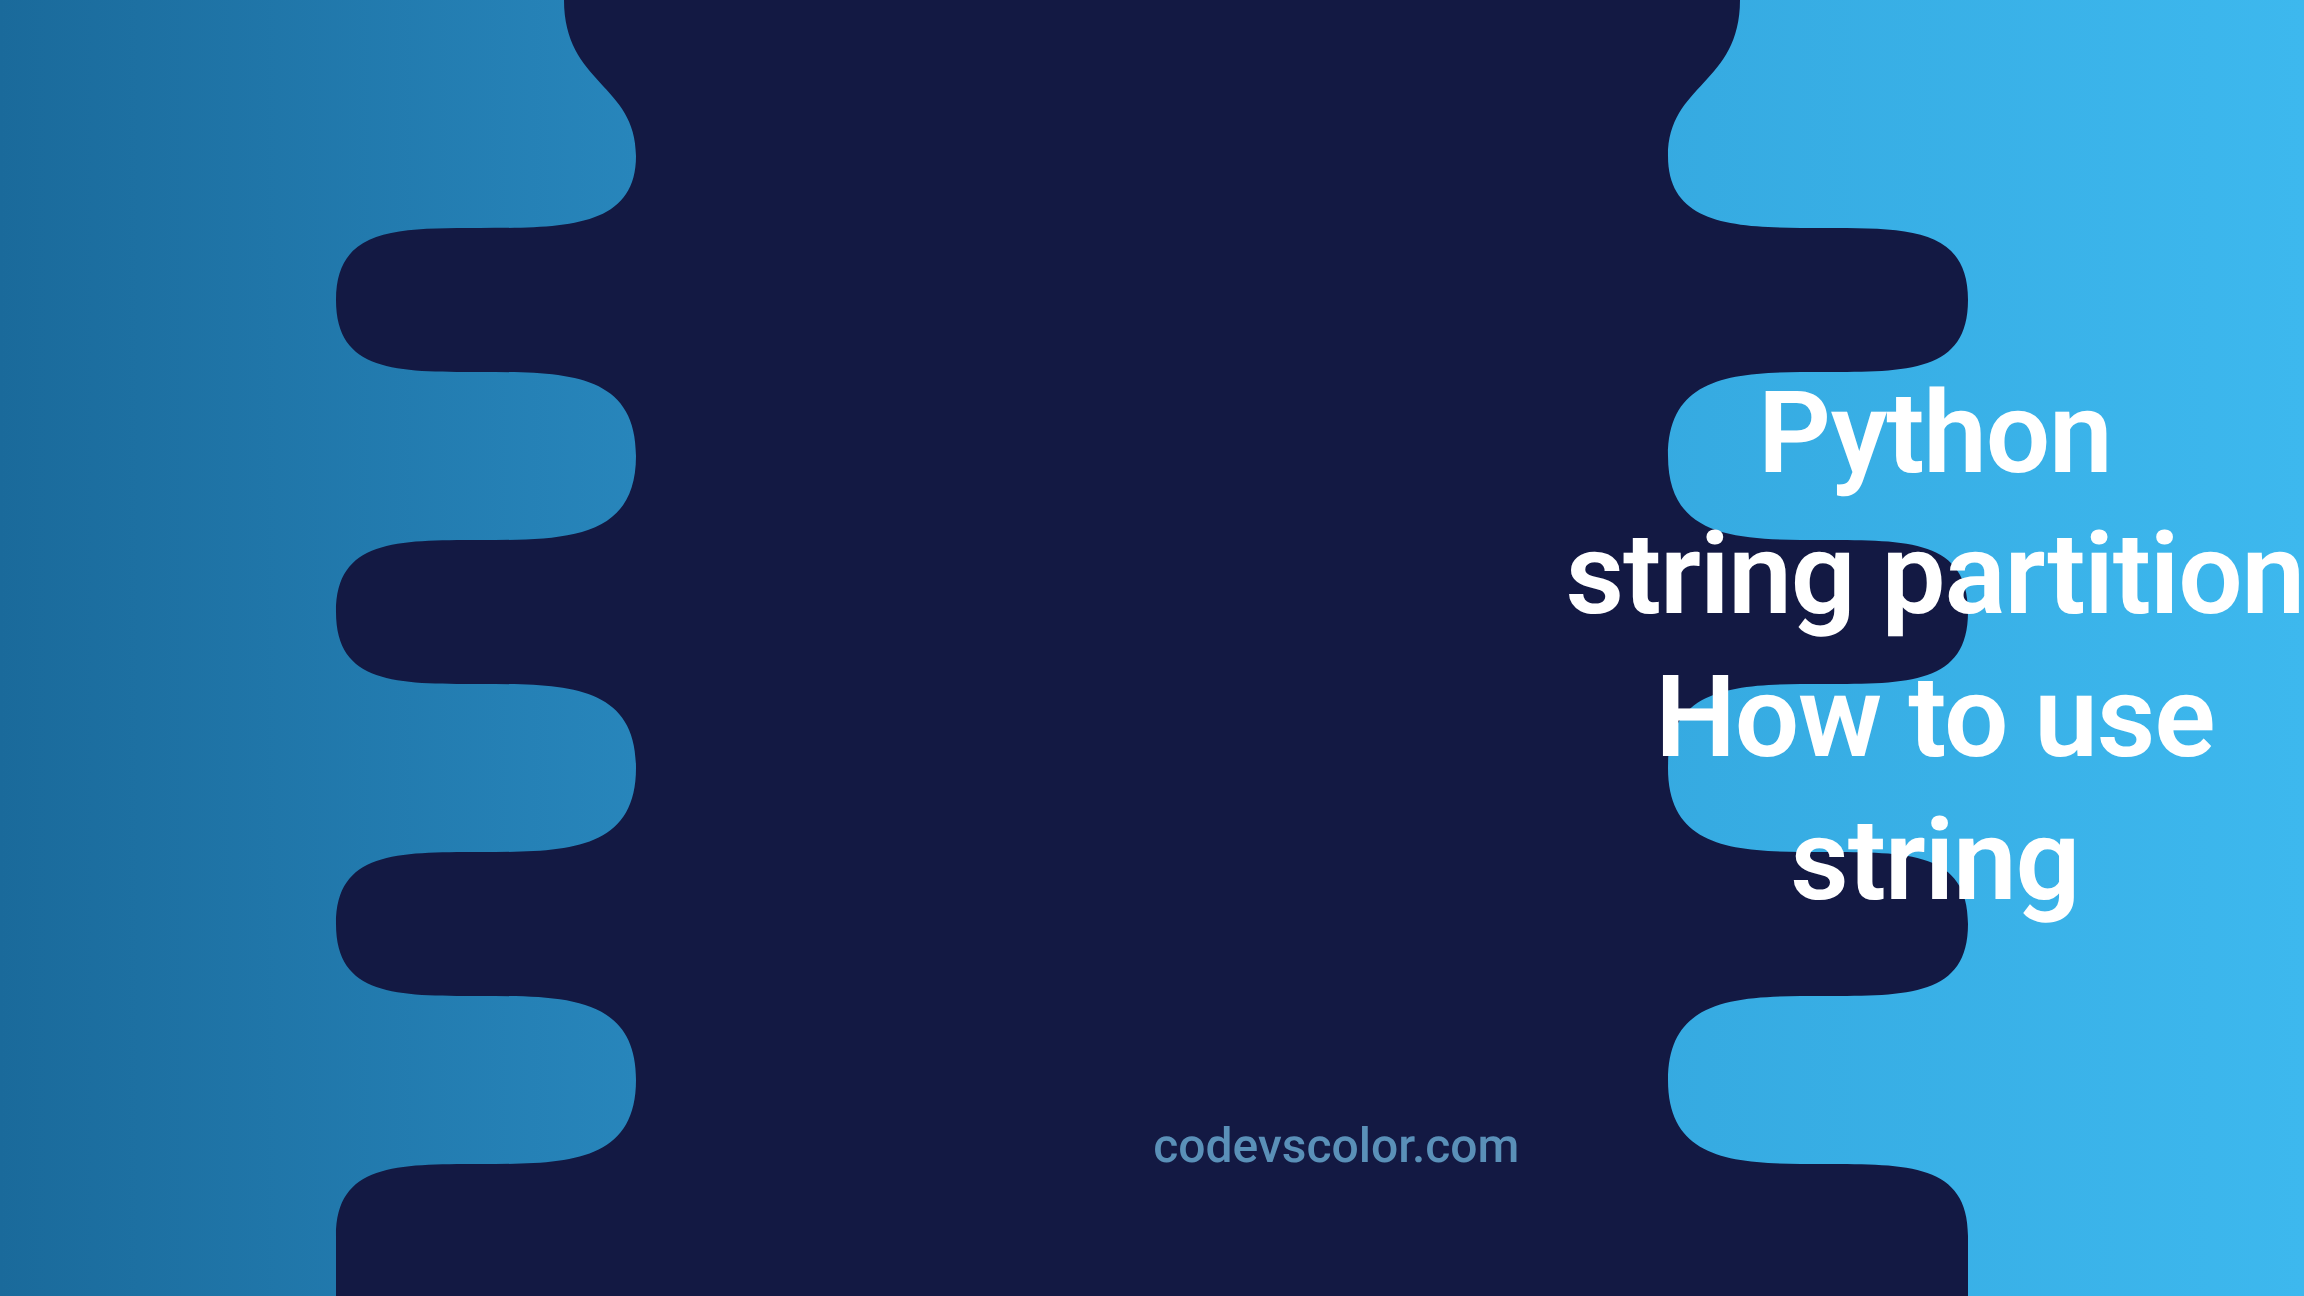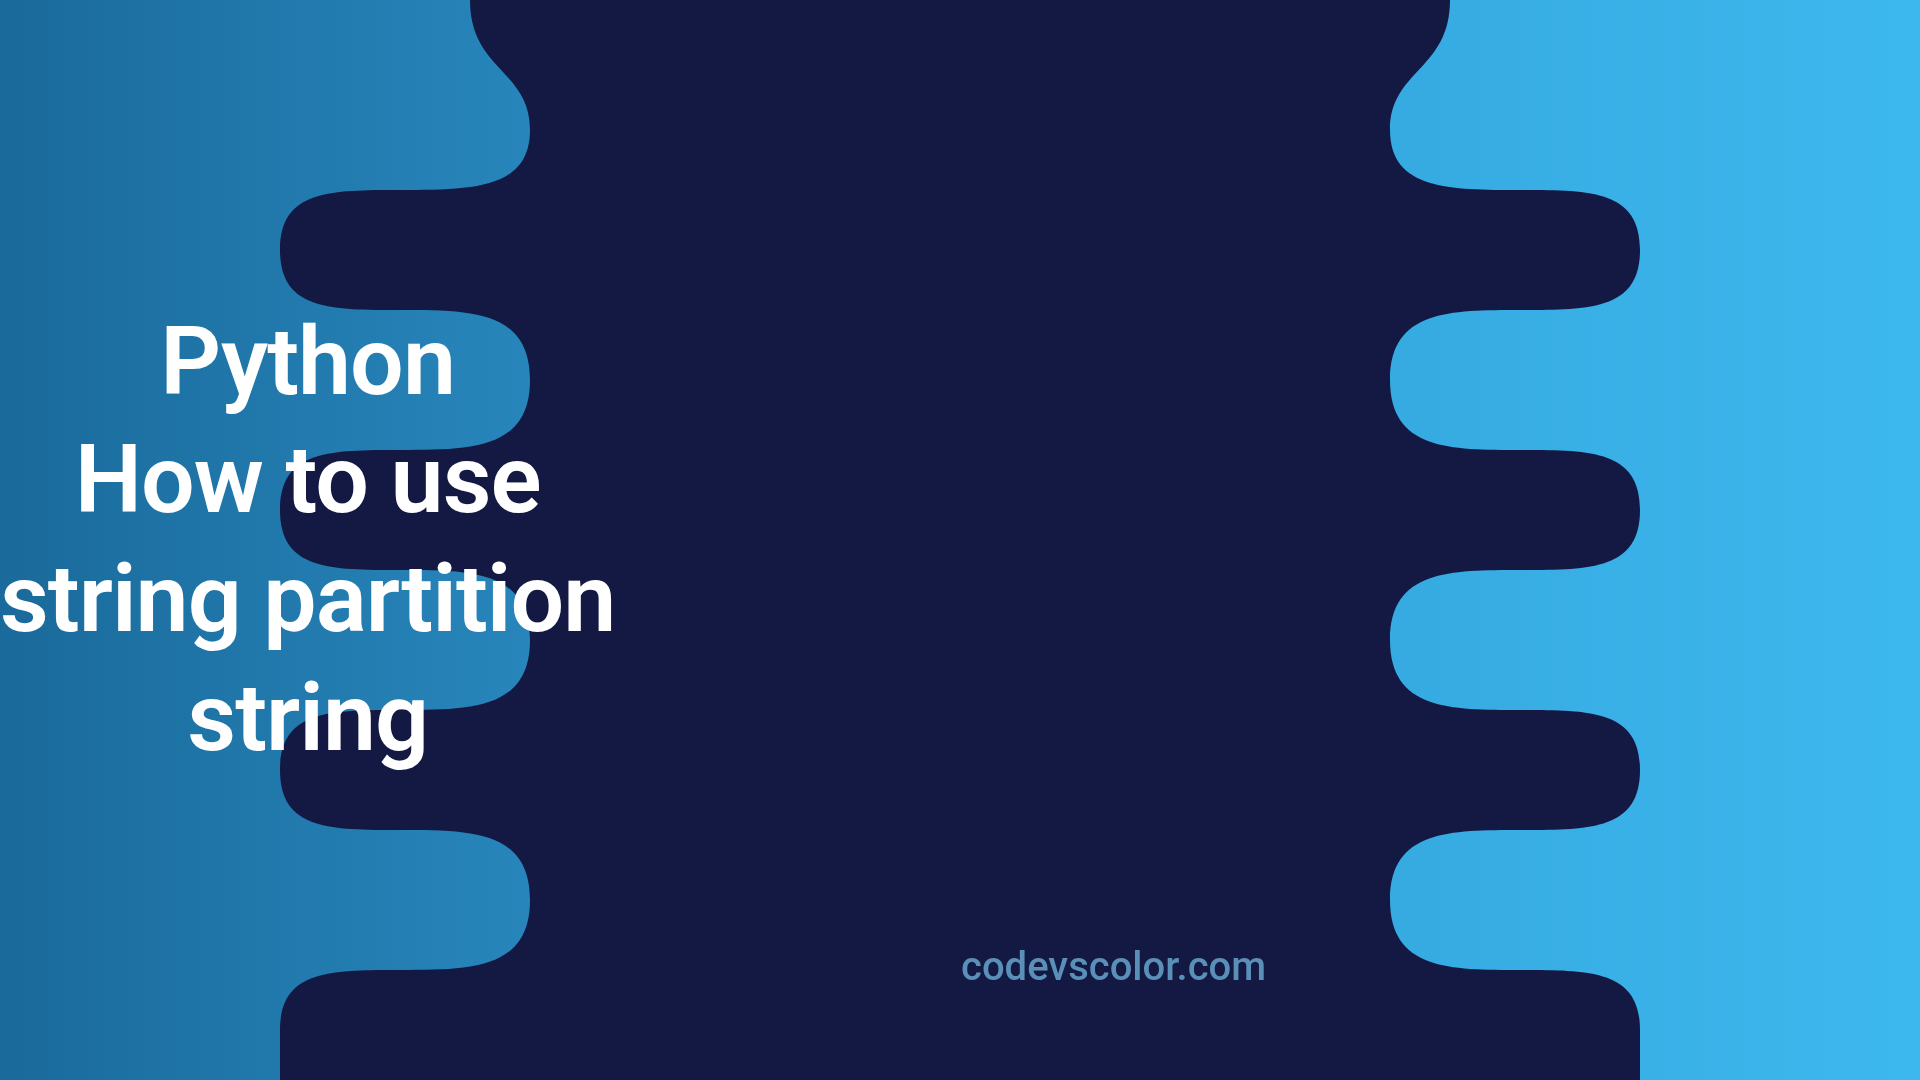--- a/index.html
+++ b/index.html
@@ -27,37 +27,37 @@
       inset: 0;
       width: 100%;
       height: 100%;
     }
     
     .content {
       position: absolute;
       inset: 0;
       display: flex;
       flex-direction: column;
-      align-items: flex-start;
+      align-items: flex-end;
       justify-content: center;
       z-index: 2;
     }
     
     .title {
       color: #ffffff;
       font-size: 95px;
       font-weight: 600;
       text-align: center;
       line-height: 1.25;
       letter-spacing: -1px;
     }
     
     .watermark {
       position: absolute;
-      bottom: 90px;
+      bottom: 102px;
       left: 58%;
       transform: translateX(-50%);
       color: #5a90b8;
       font-size: 40px;
       font-weight: 500;
       z-index: 2;
     }
   </style>
 </head>
 <body>
@@ -103,19 +103,19 @@
     C 280,190 330,190 400,190
     C 470,190 530,190 530,130
     C 530,70 470,70 470,0
     Z
   "></path>
 </svg>
 
 <div class="content">
   <div class="title">
     <div>Python</div>
+    <div>string partition</div>
     <div>How to use</div>
-    <div>string partition</div>
     <div>string</div>
   </div>
 </div>
 
 <div class="watermark">codevscolor.com</div>
 
 </body></html>

